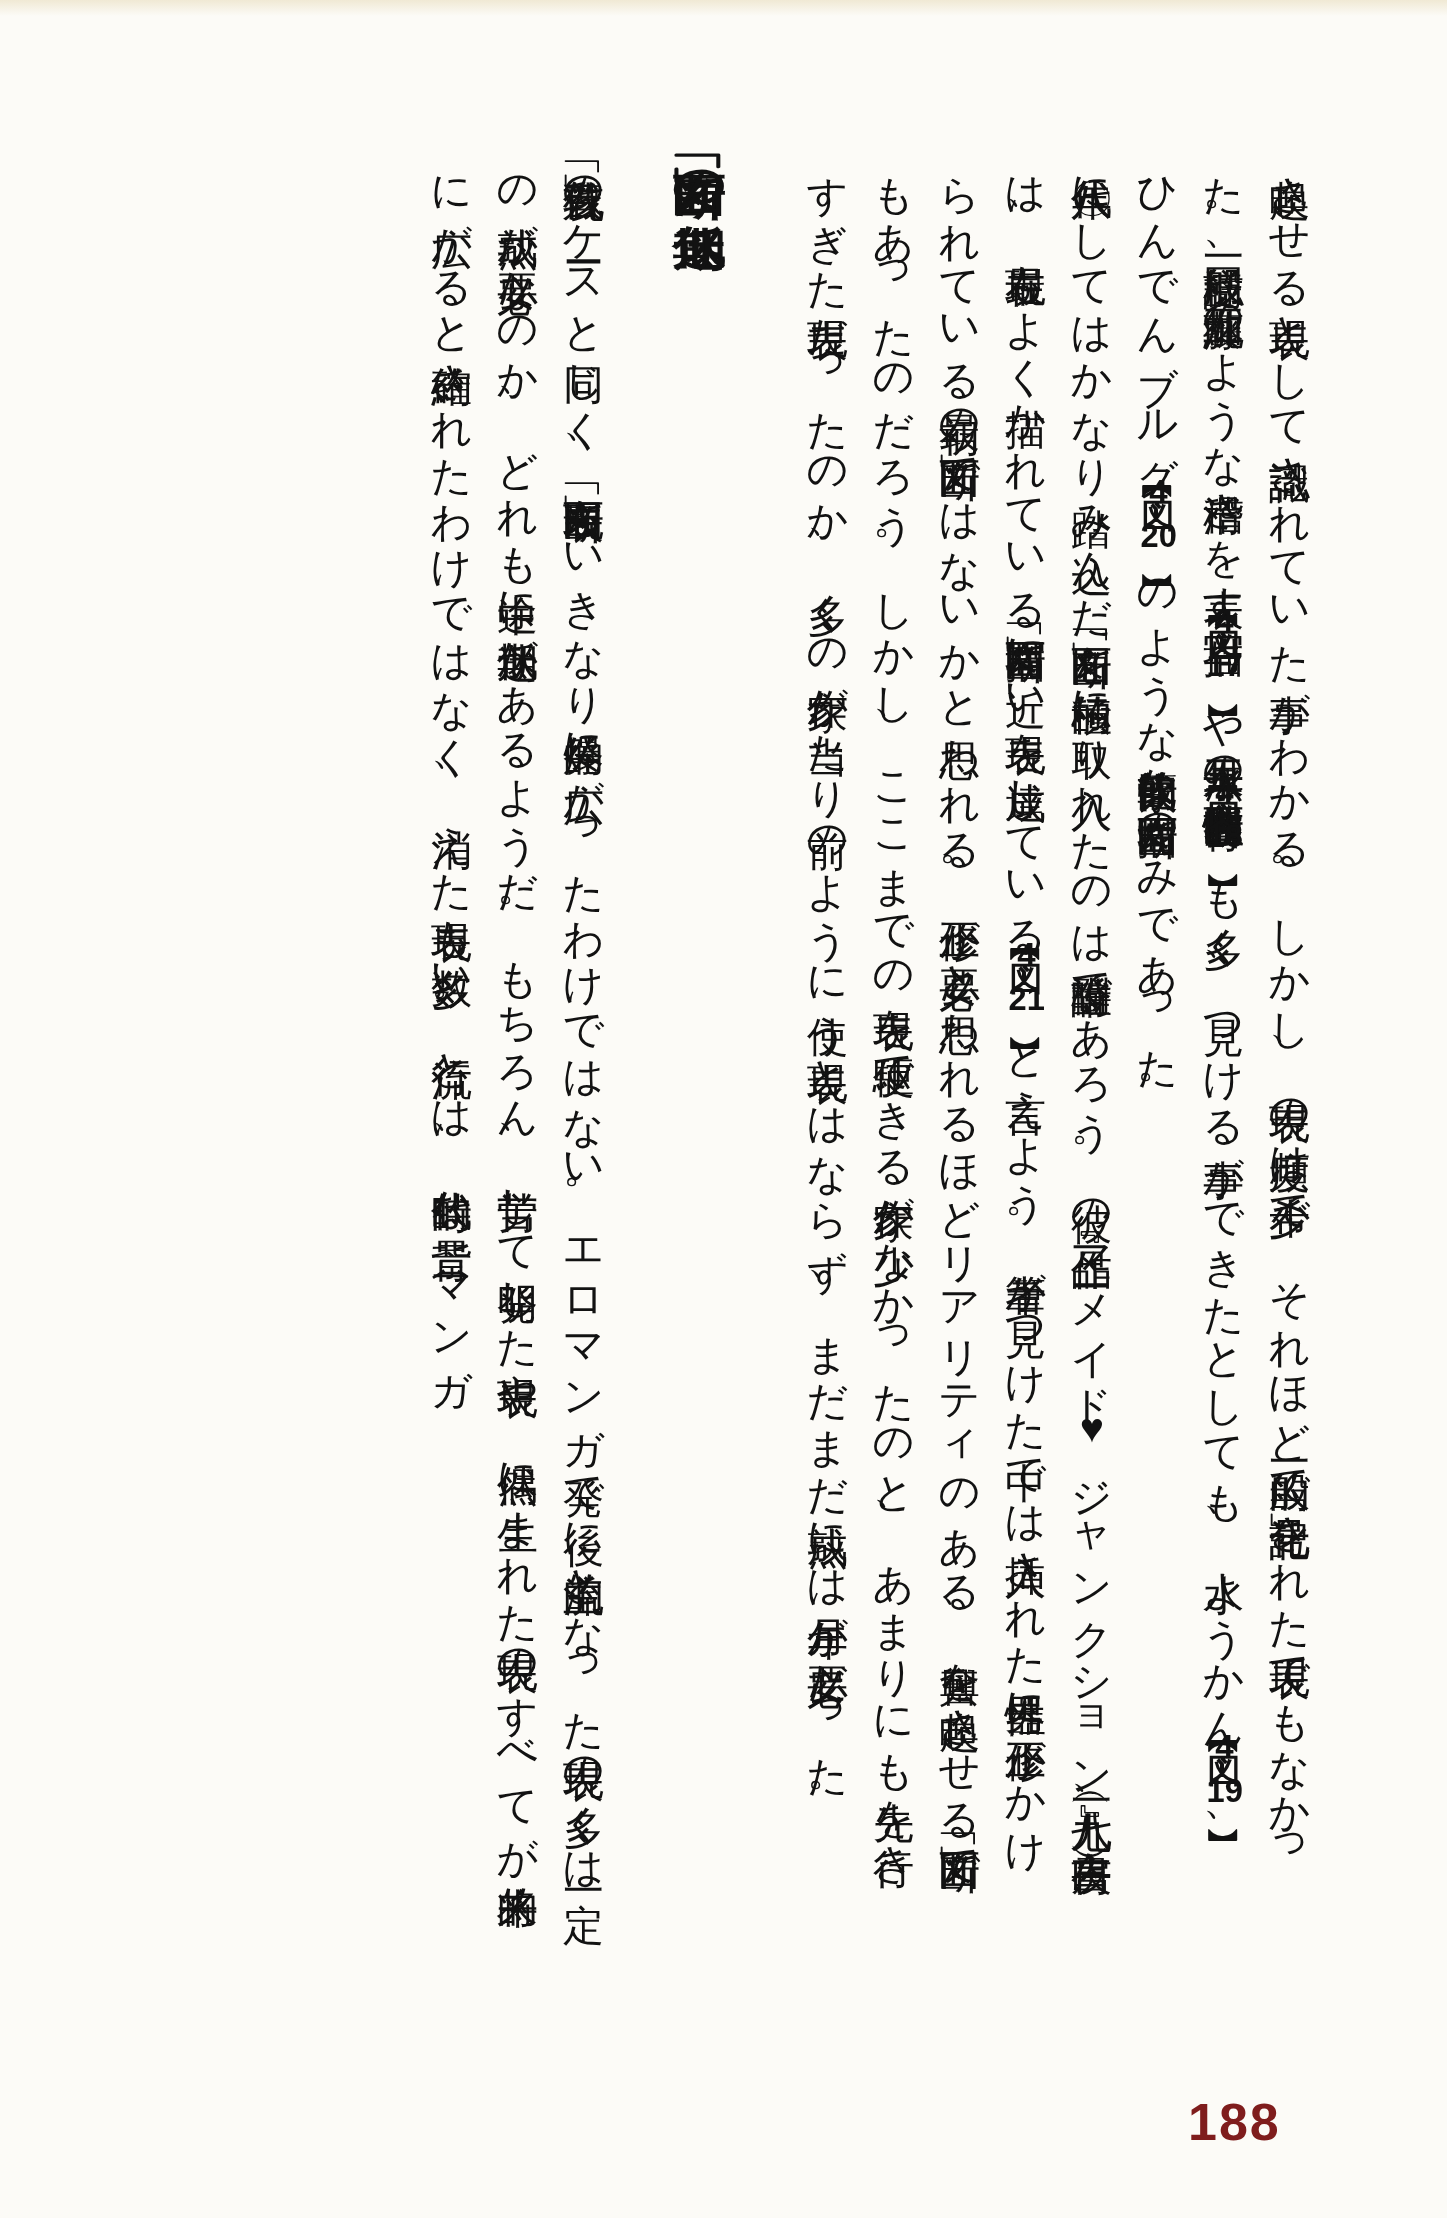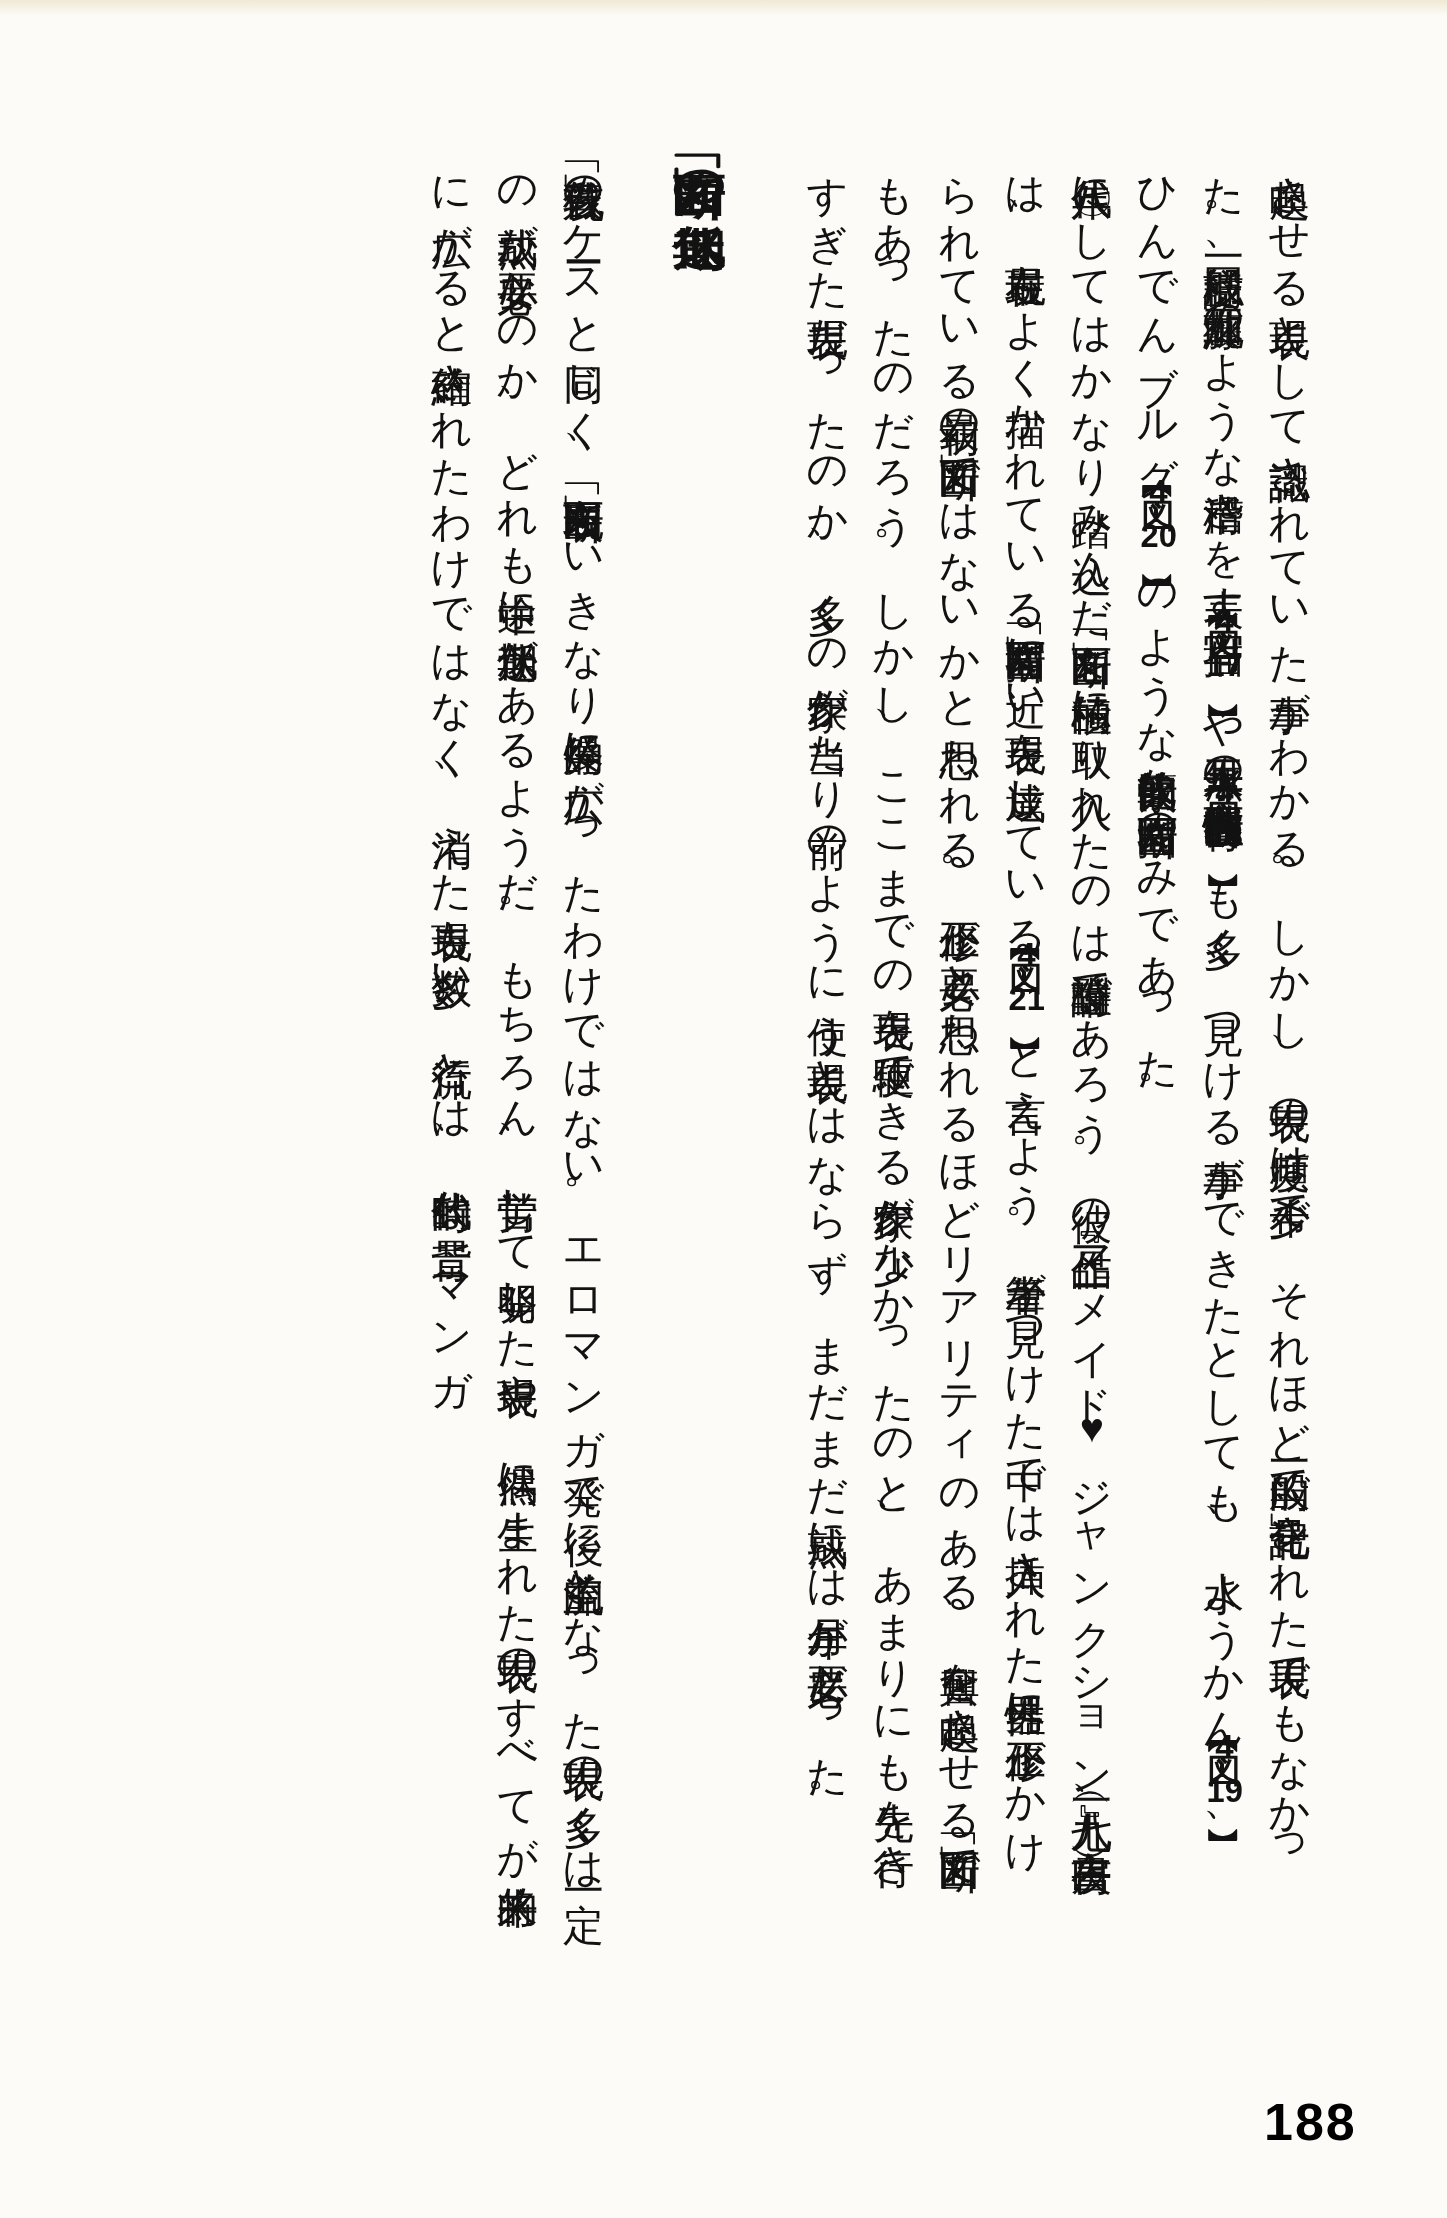--- a/index.html
+++ b/index.html
@@ -56,27 +56,27 @@
   
   .figref {
     font-family: "Liberation Sans", "DejaVu Sans", sans-serif;
     font-weight: bold;
     font-size: 33px;
   }
   .figref .tcy { text-combine-upright: all; }
 
   .page-number {
     position: absolute;
-    left: 1264px;
+    left: 1188px;
     top: 2092px;
     font-family: "Liberation Sans", "DejaVu Sans", sans-serif;
     font-weight: bold;
     font-size: 52px;
     letter-spacing: 2px;
-    color: #000000;
+    color: #7f1d1d;
   }
 </style>
 </head>
 <body>
 
 <div class="page">
   <div class="scan-edge"></div>
 
   <div class="text-block">
     <p>喚起させる表現として認識されていた事がわかる。しかし、表現の頻度は希少で、それほど一般的で「記号化」された表現でもなかった。一般誌同様、五藤加純のような滑稽さを表す描写<span class="figref">【図<span class="tcy">4</span>-<span class="tcy">17</span>】</span>や水無月十三の性教育的性器断面図<span class="figref">【図<span class="tcy">4</span>-<span class="tcy">18</span>】</span>も多く、見つける事ができたとしても、水ようかん<span class="figref">【図<span class="tcy">4</span>-<span class="tcy">19</span>】</span>、ひんでんブルグ<span class="figref">【図<span class="tcy">4</span>-<span class="tcy">20</span>】</span>のような比較的簡素な断面図描写のみであった。</p>

